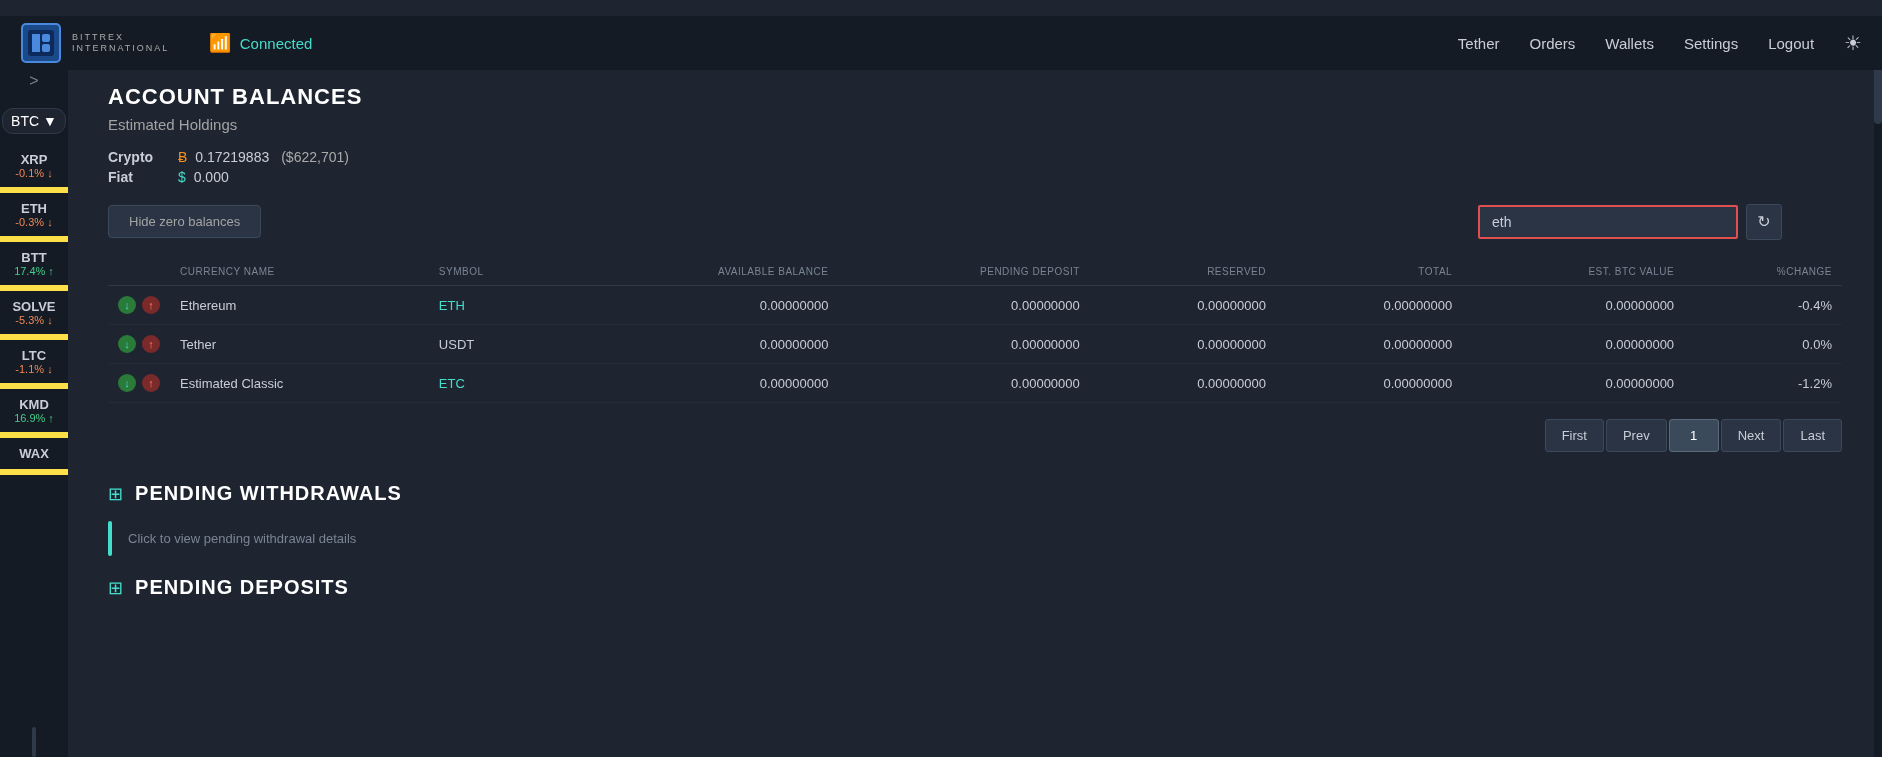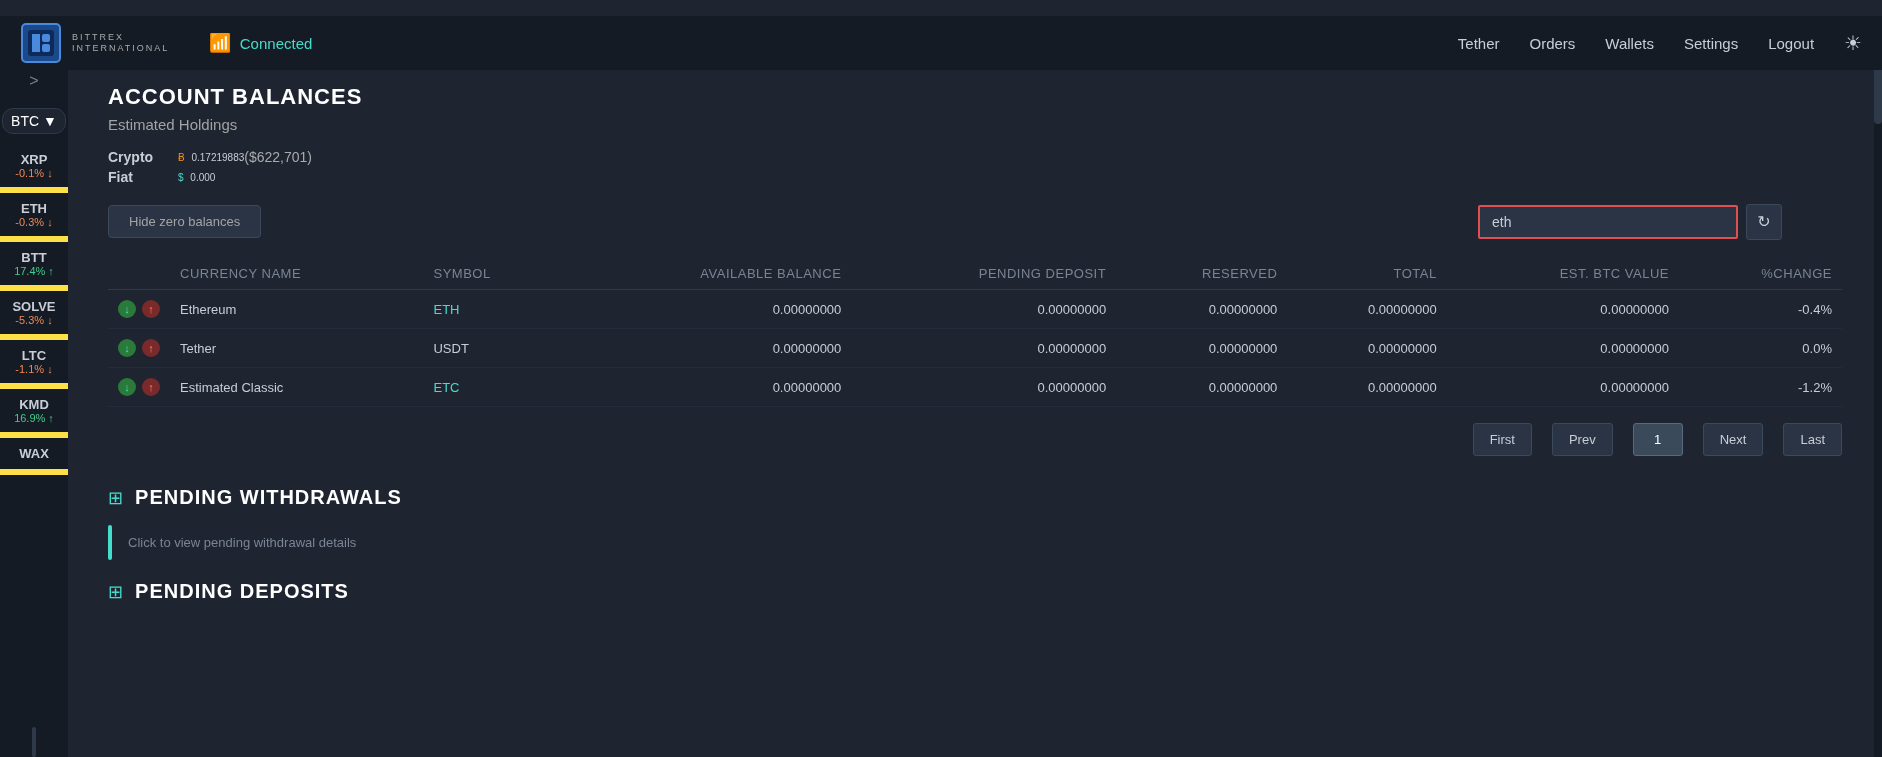--- a/index.html
+++ b/index.html
@@ -165,21 +165,22 @@
       margin-bottom: 4px;
     }
     .holdings-label {
       font-weight: bold;
       color: #c8cdd6;
       width: 70px;
       font-size: 14px;
     }
     .holdings-value {
       color: #c8cdd6;
-      font-size: 10px;
+      font-size: 14px;
+      margin-right: 12px;
     }
     .holdings-usd {
       color: #aaa;
       font-size: 14px;
     }
     .btc-symbol {
       color: #f7931a;
       margin-right: 4px;
     }
     .dollar-symbol {
@@ -235,21 +236,21 @@
     }
 
     
     .balances-table {
       width: 100%;
       border-collapse: collapse;
       margin-bottom: 16px;
     }
     .balances-table th {
       color: #7a8494;
-      font-size: 13px;
+      font-size: 10px;
       letter-spacing: 0.5px;
       padding: 8px 10px;
       text-align: left;
       border-bottom: 1px solid #2e3a4a;
       font-weight: normal;
     }
     .balances-table th.right { text-align: right; }
     .balances-table td {
       padding: 10px 10px;
       border-bottom: 1px solid #232d3a;
@@ -276,21 +277,21 @@
       justify-content: center;
       font-size: 11px;
     }
     .deposit-icon { background: #2a7a3a; color: #4dc; }
     .withdraw-icon { background: #7a2a2a; color: #f86; }
 
     
     .pagination {
       display: flex;
       justify-content: flex-end;
-      gap: 20px;
+      gap: 2px;
       margin-bottom: 30px;
       align-items: flex-end;
     }
     .page-btn {
       background: #2a3444;
       border: 1px solid #3a4a5a;
       color: #c8cdd6;
       padding: 8px 16px;
       cursor: pointer;
       font-size: 13px;

